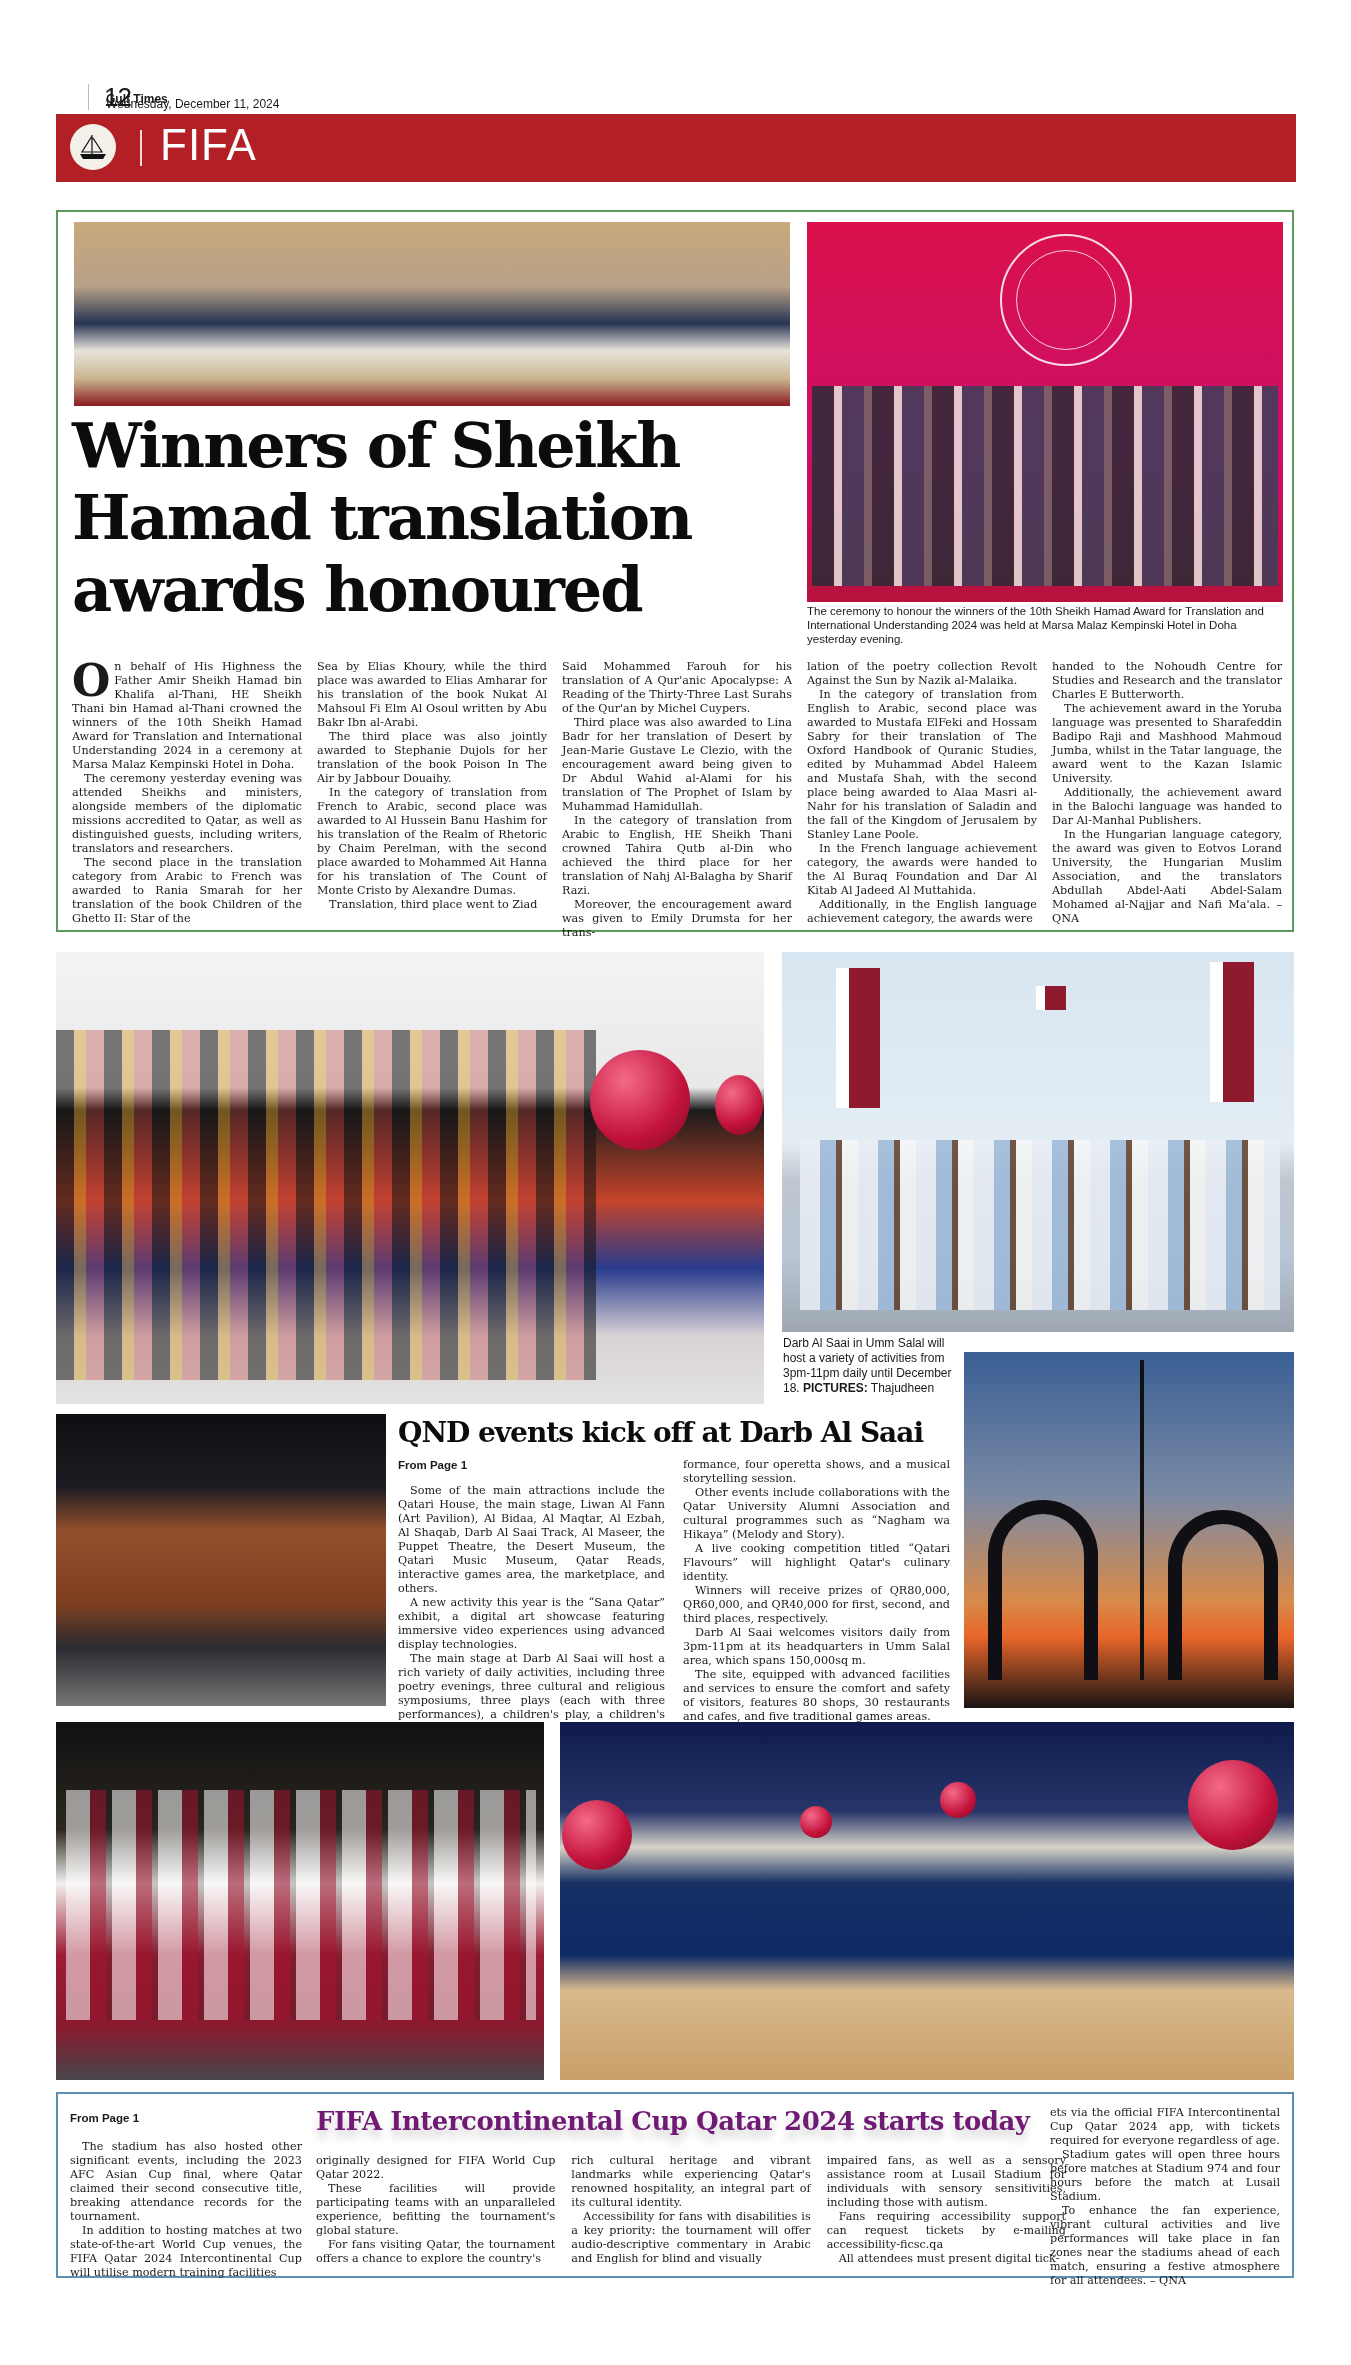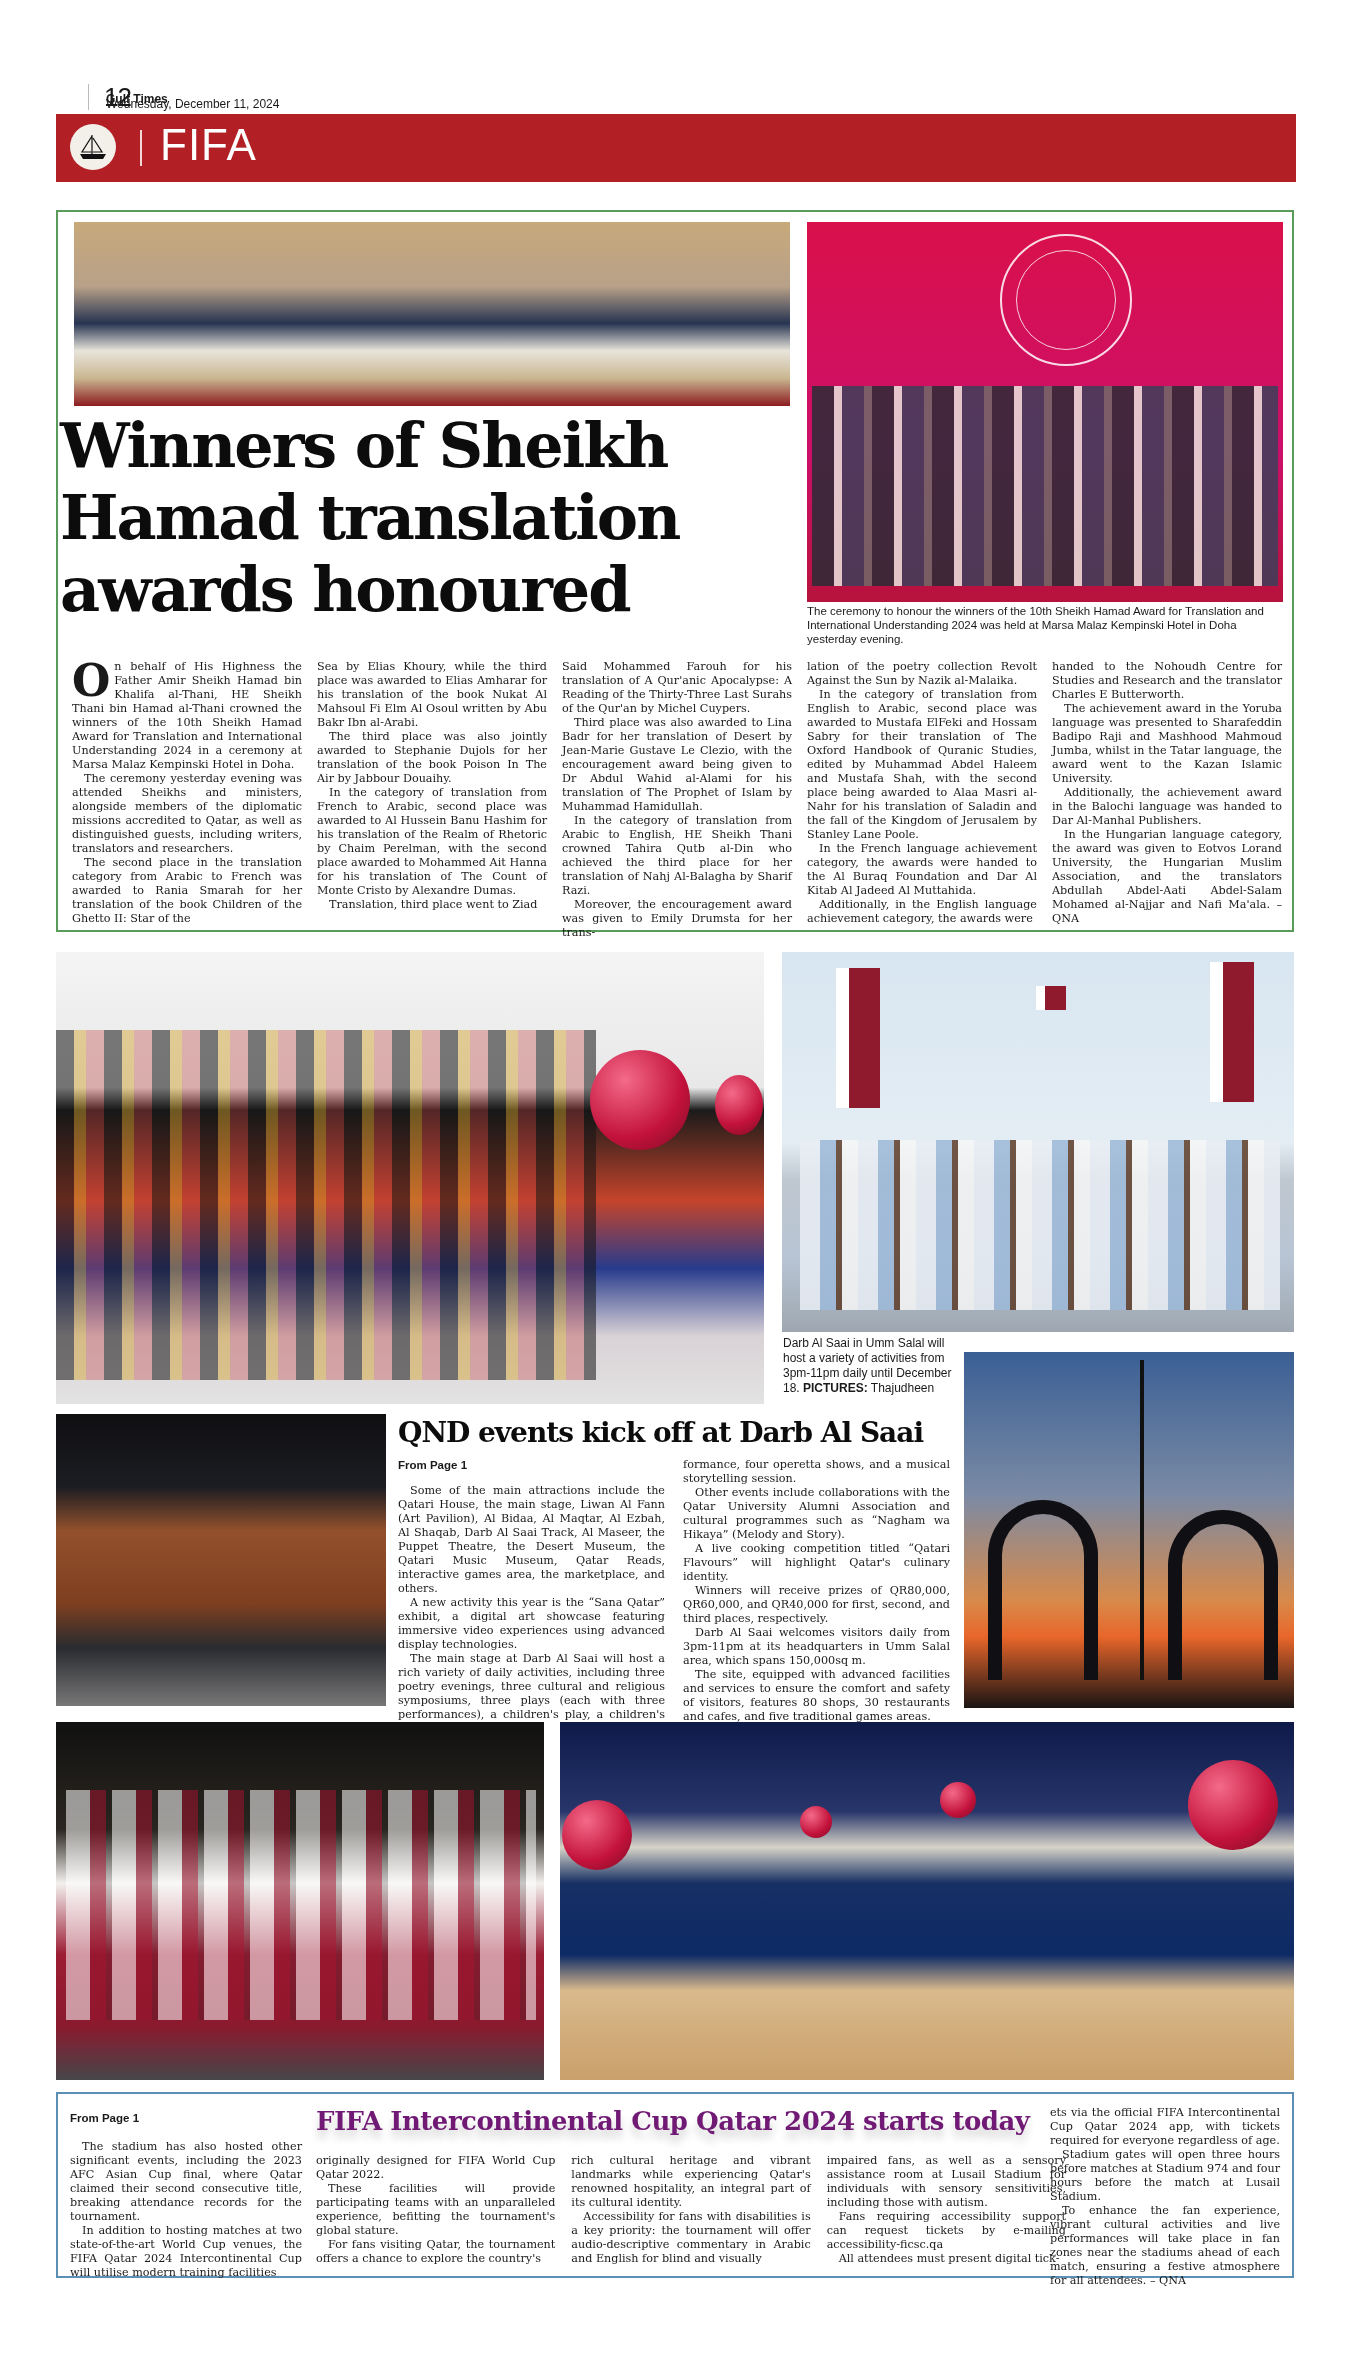--- a/index.html
+++ b/index.html
@@ -16,21 +16,21 @@
   .section-title { left: 160px; top: 120px; font-family: "Liberation Sans", sans-serif; font-size: 44px; font-weight: 300; color: #fff; letter-spacing: 1px; }
   
   .story1 { left: 56px; top: 210px; width: 1238px; height: 722px; border: 2px solid #5a9a5a; }
   .photo { overflow: hidden; }
   .ph-ceremony { left: 74px; top: 222px; width: 716px; height: 184px; background: linear-gradient(180deg,#c7a97a 0%,#b8a189 35%,#273451 55%,#e8e4db 70%,#c9b690 85%,#8c1b1f 100%); }
   .ph-winners { left: 807px; top: 222px; width: 476px; height: 380px; background: linear-gradient(180deg,#d9104a 0%,#cc0f6a 60%,#b7123d 100%); }
   .seal { left: 1000px; top: 234px; width: 132px; height: 132px; border: 2px solid rgba(255,255,255,.85); border-radius: 50%; }
   .seal-inner { left: 1016px; top: 250px; width: 100px; height: 100px; border: 1px solid rgba(255,255,255,.8); border-radius: 50%; }
   .winners-row { left: 812px; top: 386px; width: 466px; height: 200px; background: repeating-linear-gradient(90deg,#2a2b36 0 22px,#e9e5de 22px 30px,#3c3f5a 30px 52px,#6d6a68 52px 60px); opacity: .85; }
   .winners-caption { left: 807px; top: 604px; width: 476px; font-family: "Liberation Sans", sans-serif; font-size: 11.5px; line-height: 14px; }
-  .headline1 { left: 60px; top: 410px; width: 720px; font-family: "DejaVu Serif", serif; font-size: 62px; font-weight: 900; line-height: 72px; letter-spacing: -2px; color: #0c0c0c; }
+  .headline1 { left: 72px; top: 410px; width: 720px; font-family: "DejaVu Serif", serif; font-size: 62px; font-weight: 900; line-height: 72px; letter-spacing: -2px; color: #0c0c0c; }
   .cols1 { left: 72px; top: 660px; width: 1210px; height: 266px; display: flex; gap: 15px; }
   .col { flex: 1; font-size: 11.2px; line-height: 14px; text-align: justify; hyphens: auto; }
   .col p { text-indent: 12px; }
   .col p.noindent { text-indent: 0; }
   .dropcap { float: left; font-size: 44px; line-height: 38px; font-weight: 700; margin: 2px 4px 0 0; }
   
   .ph-girls { left: 56px; top: 952px; width: 708px; height: 452px; background: linear-gradient(180deg,#f4f4f4 0%,#e8e8e8 30%,#1b1b1b 35%,#c5442b 55%,#283b8d 70%,#d9d2d6 85%,#e3e3e3 100%); }
   .girls-overlay { left: 56px; top: 1030px; width: 540px; height: 350px; background: repeating-linear-gradient(90deg,rgba(20,20,20,.55) 0 18px,rgba(210,160,40,.45) 18px 30px,rgba(190,60,60,.35) 30px 48px); }
   .sphere { border-radius: 50%; background: radial-gradient(circle at 35% 30%,#f46a88,#c3123c 60%,#7e0b23); }
   .ph-drummers { left: 782px; top: 952px; width: 512px; height: 380px; background: linear-gradient(180deg,#d8e6f1 0%,#e4edf4 50%,#bfc7d0 60%,#b8c5d4 80%,#9ea7b1 100%); }

